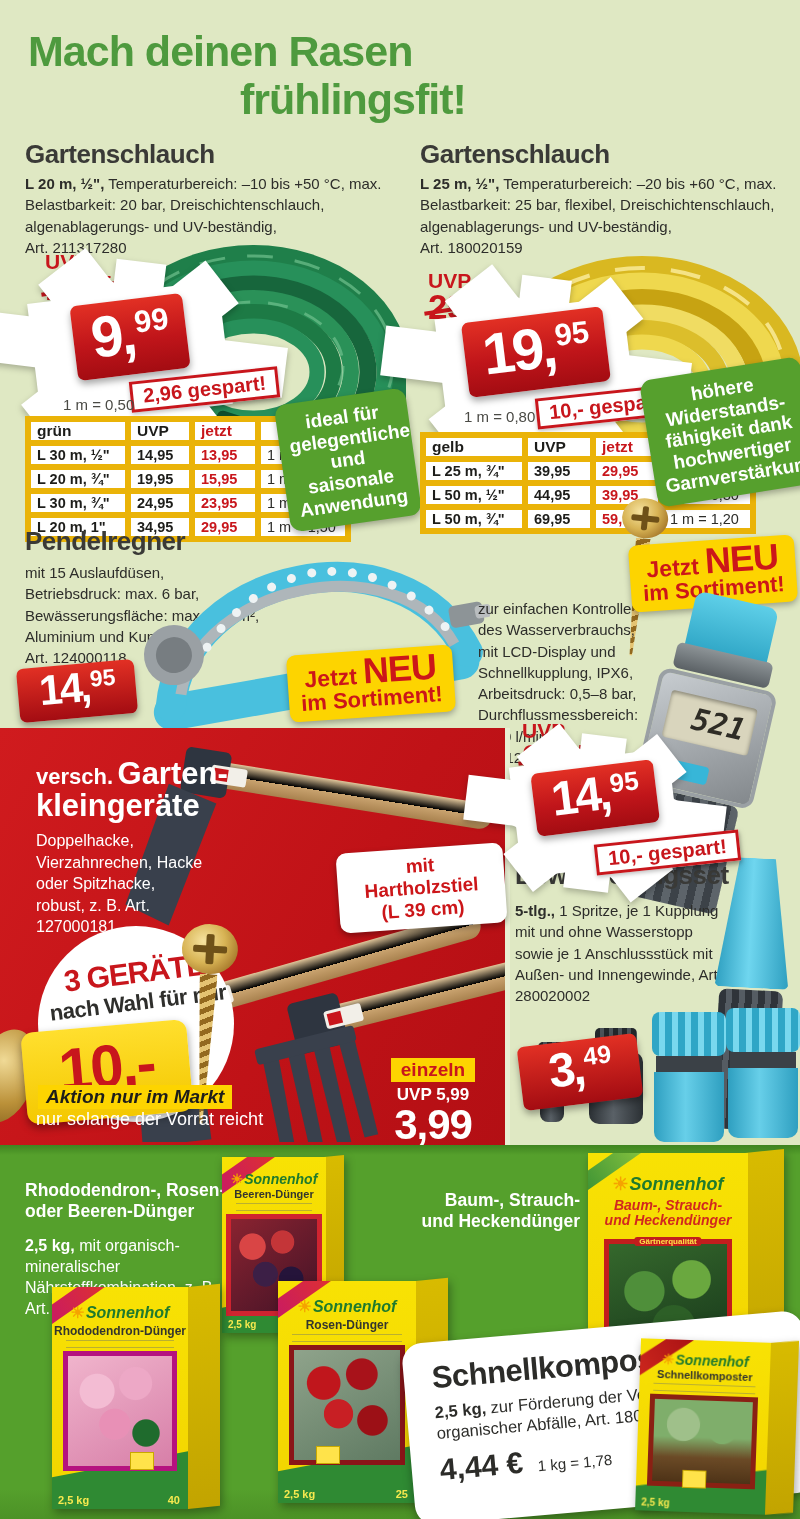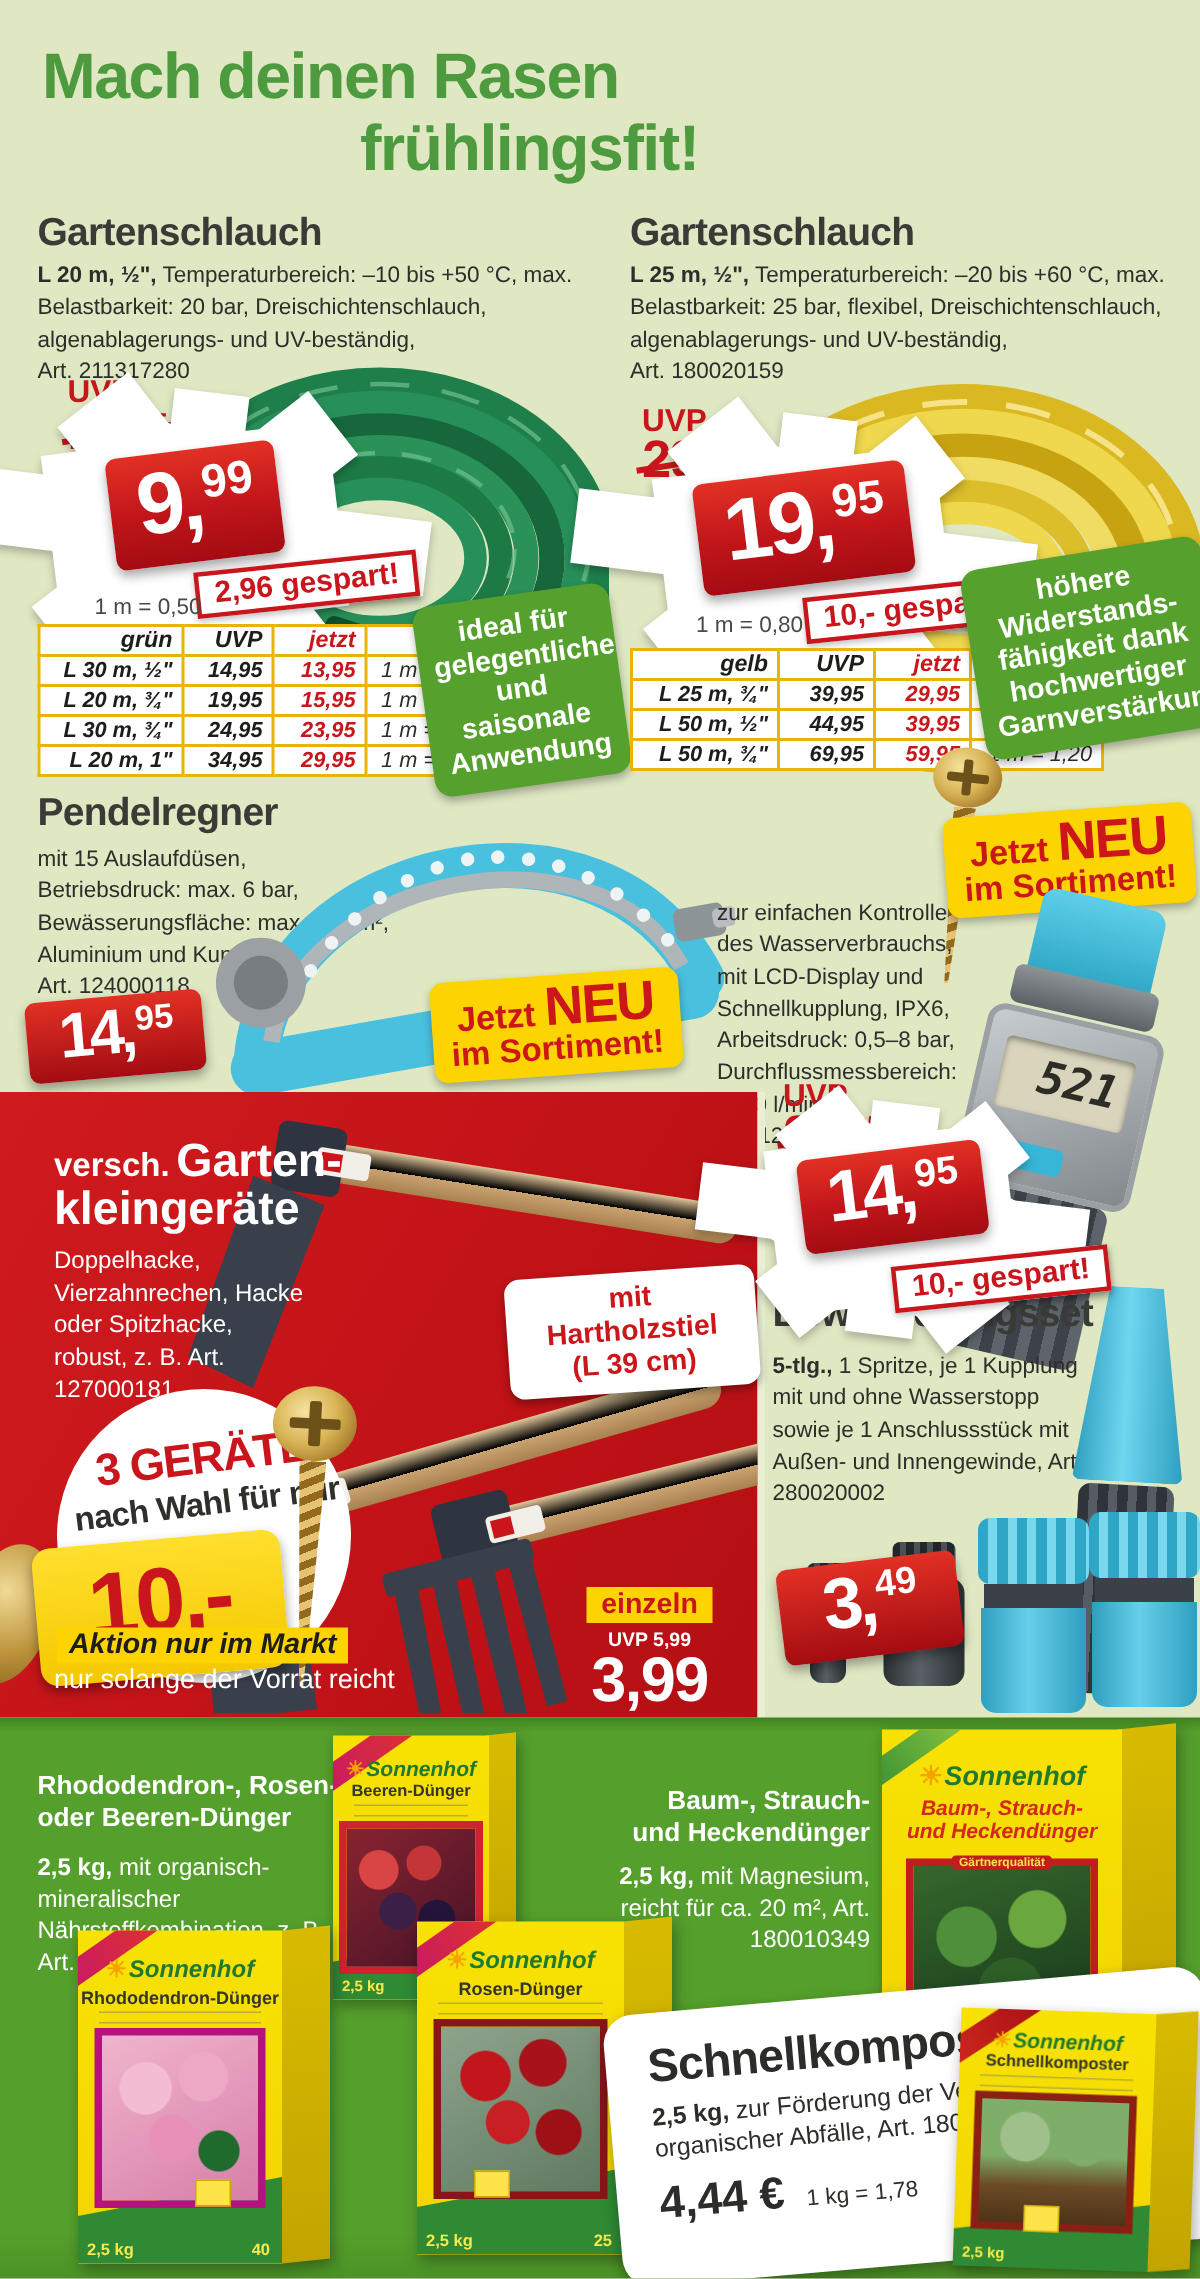--- a/index.html
+++ b/index.html
@@ -39,21 +39,21 @@
   .p-main{font-size:58px;font-weight:bold;letter-spacing:-3px;}
   .p-sup{font-size:31px;font-weight:bold;position:relative;top:-20px;left:2px;}
   .burst-sm .p-main{font-size:48px;}
   .burst-sm .p-sup{font-size:26px;top:-16px;}
   .saved-tag{position:absolute;background:#fff;border:3px solid #c8161c;color:#c8161c;
              font-weight:bold;font-size:20px;padding:1px 10px;white-space:nowrap;
              transform:rotate(-6deg);box-shadow:0 2px 4px rgba(0,0,0,.25);}
 
   
   table.price{border-collapse:collapse;background:#fff;font-size:14.5px;color:#1d1d1a;}
-  table.price th,table.price td{border:2px solid #eab308;padding:0 6px;height:18px;font-weight:bold;text-align:right;white-space:nowrap;font-style:italic;}
+  table.price th,table.price td{border:6px solid #eab308;padding:0 6px;height:18px;font-weight:bold;text-align:left;white-space:nowrap;}
   table.price th{font-size:15.5px;}
   table.price .red{color:#c8161c;}
   table.price .unit{font-weight:normal;color:#2d2d2a;}
 
   
   .gbadge{background:#56a02d;color:#fff;font-weight:bold;font-size:19px;text-align:center;
           border-radius:12px;padding:10px 10px;line-height:1.14;transform:rotate(-8deg);
           box-shadow:0 3px 6px rgba(0,0,0,.3);}
 
   
@@ -81,21 +81,21 @@
   .yellow-plate{background:linear-gradient(180deg,#ffdf2e,#f4c800);border-radius:12px;
                 transform:rotate(-5deg);box-shadow:0 4px 8px rgba(0,0,0,.4);text-align:center;}
   .yellow-plate .ten{color:#c8161c;font-weight:bold;font-size:60px;letter-spacing:-2px;line-height:1.35;}
   .stiel-badge{background:#fff;border-radius:10px;color:#cc1619;font-weight:bold;font-size:19px;
                text-align:center;line-height:1.15;padding:7px 14px;transform:rotate(-4deg);
                box-shadow:0 3px 6px rgba(0,0,0,.35);}
   .aktion{background:#fdd400;color:#1d1d1a;font-weight:bold;font-size:19px;padding:1px 8px;display:inline-block;}
   .vorrat{color:#fff;font-size:18px;}
   .einzeln-col{text-align:center;}
   .einzeln-lbl{background:#fdd400;color:#c8161c;font-weight:bold;font-size:19px;padding:1px 10px;display:inline-block;}
-  .einzeln-uvp{color:#fff;font-weight:bold;font-size:13px;margin-top:3px;}
+  .einzeln-uvp{color:#fff;font-weight:bold;font-size:17px;margin-top:3px;}
   .einzeln-price{color:#fff;font-weight:bold;font-size:42px;line-height:.95;letter-spacing:-1px;}
 
   
   .bottom{background:linear-gradient(180deg,#3f8420 0,#55a02c 10px,#55a02c 92%,#4c9226 100%);}
   .white-bold{color:#fff;font-weight:bold;font-size:17.5px;line-height:1.22;}
   .white-txt{color:#fff;font-size:16px;line-height:1.32;}
   .white-txt b{font-weight:bold;}
 
   
   .card{background:#fff;border-radius:20px;transform:rotate(-5deg);box-shadow:0 4px 10px rgba(0,0,0,.35);}
@@ -516,23 +516,20 @@
   <div class="abs bottom" style="left:0;top:1145px;width:800px;height:374px;">
 
     <div class="abs white-bold prewrap" style="left:25px;top:35px;">Rhododendron-, Rosen-
 oder Beeren-Dünger</div>
     <div class="abs white-txt" style="left:25px;top:90px;width:218px;">
       <b>2,5 kg,</b><span> mit organisch-mineralischer Nährstoffkombination, z. B. Art. 180010371</span>
     </div>
 
     <div class="abs white-bold prewrap" style="left:415px;top:45px;width:165px;text-align:right;">Baum-, Strauch-
 und Heckendünger</div>
-    <div class="abs white-txt" style="left:405px;top:96px;width:175px;text-align:right;">
-      <b>2,5 kg,</b><span> mit Magnesium, reicht für ca. 20 m², Art. 180010349</span>
-    </div>
 
     <div class="sbox" style="left:222px;top:12px;width:122px;height:176px;">
       <div class="sbox-side"></div>
       <div class="sbox-front" style="right:18px;">
         <div class="ribbon"></div>
         <div class="brand" style="font-size:14px;margin-top:14px;"><span class="sun">☀</span><span>Sonnenhof</span></div>
         <div class="pname" style="font-size:11px;margin-top:2px;">Beeren-Dünger</div>
         <div class="finelines"></div>
         <div class="photo" style="width:86px;height:92px;border:5px solid #cf2430;background:
              radial-gradient(circle at 25% 30%,#d94545 0 14%,transparent 15%),

